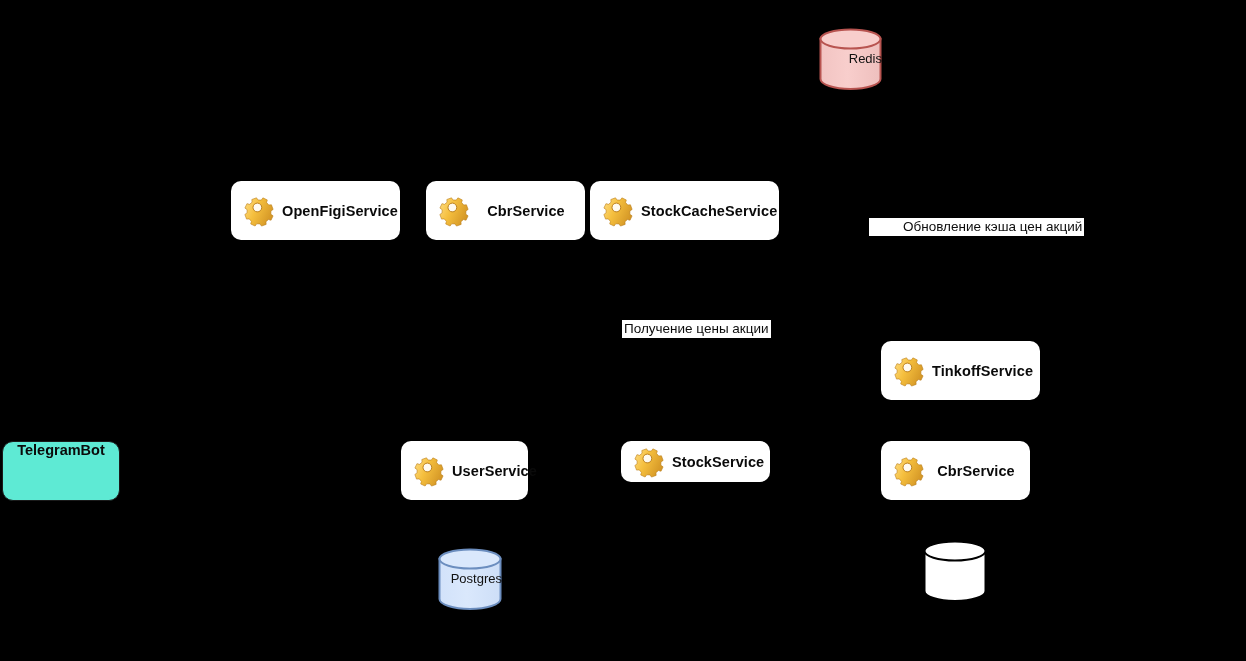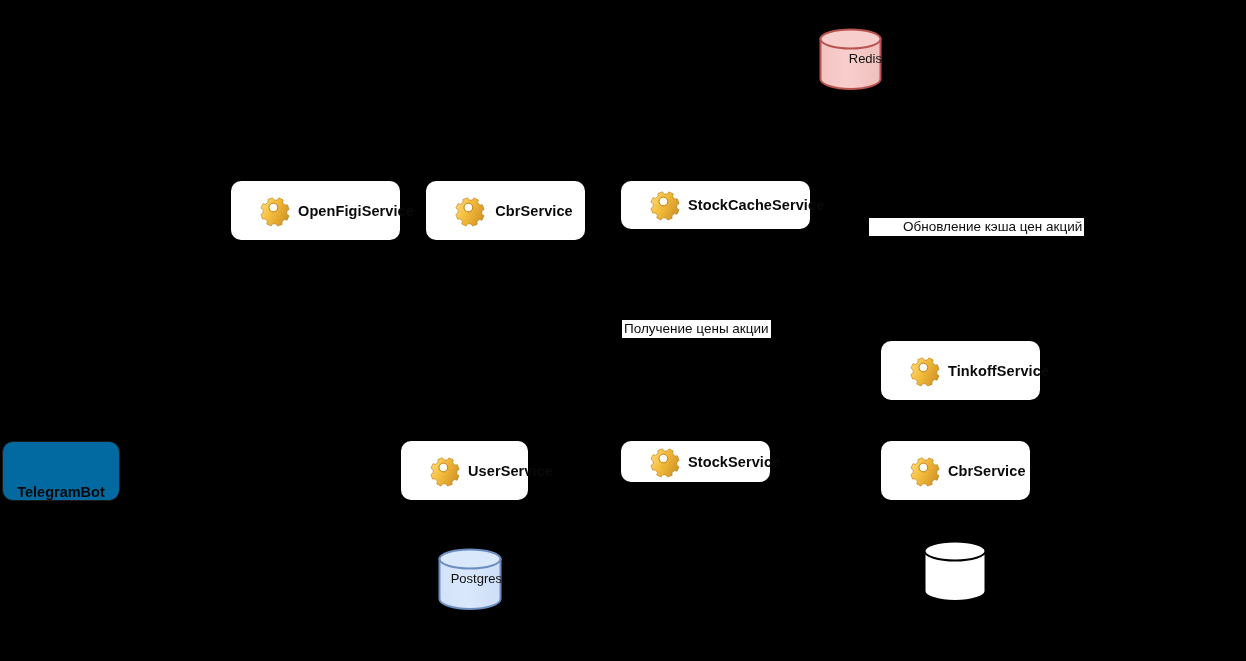--- a/index.html
+++ b/index.html
@@ -21,21 +21,20 @@
 
   
   .service-node {
     position: absolute;
     background: #ffffff;
     border-radius: 10px;
     box-sizing: border-box;
     display: flex;
     align-items: center;
     box-shadow: 0 1px 3px rgba(0,0,0,0.45);
-    padding-left: 16px;
   }
   .service-icon {
     flex: 0 0 auto;
     width: 38px;
     height: 38px;
     margin-left: 9px;
     margin-right: 4px;
     display: block;
   }
   .service-label {
@@ -46,26 +45,26 @@
     color: #0a0a0a;
     letter-spacing: 0.1px;
     padding-right: 10px;
     white-space: nowrap;
     font-family: "Liberation Sans", sans-serif;
   }
 
   
   .plain-node {
     position: absolute;
-    background: #0369a1;
+    background: #5eead4;
     border: 1.6px solid #1a1a1a;
     border-radius: 11px;
     box-sizing: border-box;
     display: flex;
-    align-items: flex-end;
+    align-items: flex-start;
     justify-content: center;
   }
   .plain-label {
     font-size: 14.5px;
     font-weight: bold;
     color: #0a0a0a;
     white-space: nowrap;
     font-family: "Liberation Sans", sans-serif;
   }
 
@@ -139,21 +138,21 @@
     <svg class="service-icon" viewBox="0 0 40 40">
       <g transform="translate(20,21) rotate(-20)">
         <path d="M-4.2,-16 L4.2,-16 L5.4,-11.6 L10.6,-9.6 L14.4,-12.2 L20.2,-6.4 L17.6,-2.6 L19.6,2.6 L24,3.8 L24,12.2 L19.6,13.4 L17.6,18.6 L20.2,22.4 L14.4,28.2 L10.6,25.6 L5.4,27.6 L4.2,32 L-4.2,32 L-5.4,27.6 L-10.6,25.6 L-14.4,28.2 L-20.2,22.4 L-17.6,18.6 L-19.6,13.4 L-24,12.2 L-24,3.8 L-19.6,2.6 L-17.6,-2.6 L-20.2,-6.4 L-14.4,-12.2 L-10.6,-9.6 L-5.4,-11.6 Z" transform="scale(0.62) translate(0,-8)" fill="url(#gearG1)" stroke="#b87c18" stroke-width="0.9"></path>
         <circle cx="0" cy="-5" r="4.6" fill="#ffffff" opacity="0.92"></circle>
         <circle cx="0" cy="-5" r="4.6" fill="none" stroke="#b87c18" stroke-width="0.9"></circle>
       </g>
     </svg>
     <div class="service-label">CbrService</div>
   </div>
 
-  <div class="service-node" id="node-stockcache" style="left: 621px; top: 181px; width: 189px; height: 48px;">
+  <div class="service-node" id="node-stockcache" style="left: 590px; top: 181px; width: 189px; height: 59px;">
     <svg class="service-icon" viewBox="0 0 40 40">
       <g transform="translate(20,21) rotate(-20)">
         <path d="M-4.2,-16 L4.2,-16 L5.4,-11.6 L10.6,-9.6 L14.4,-12.2 L20.2,-6.4 L17.6,-2.6 L19.6,2.6 L24,3.8 L24,12.2 L19.6,13.4 L17.6,18.6 L20.2,22.4 L14.4,28.2 L10.6,25.6 L5.4,27.6 L4.2,32 L-4.2,32 L-5.4,27.6 L-10.6,25.6 L-14.4,28.2 L-20.2,22.4 L-17.6,18.6 L-19.6,13.4 L-24,12.2 L-24,3.8 L-19.6,2.6 L-17.6,-2.6 L-20.2,-6.4 L-14.4,-12.2 L-10.6,-9.6 L-5.4,-11.6 Z" transform="scale(0.62) translate(0,-8)" fill="url(#gearG1)" stroke="#b87c18" stroke-width="0.9"></path>
         <circle cx="0" cy="-5" r="4.6" fill="#ffffff" opacity="0.92"></circle>
         <circle cx="0" cy="-5" r="4.6" fill="none" stroke="#b87c18" stroke-width="0.9"></circle>
       </g>
     </svg>
     <div class="service-label">StockCacheService</div>
   </div>
 

